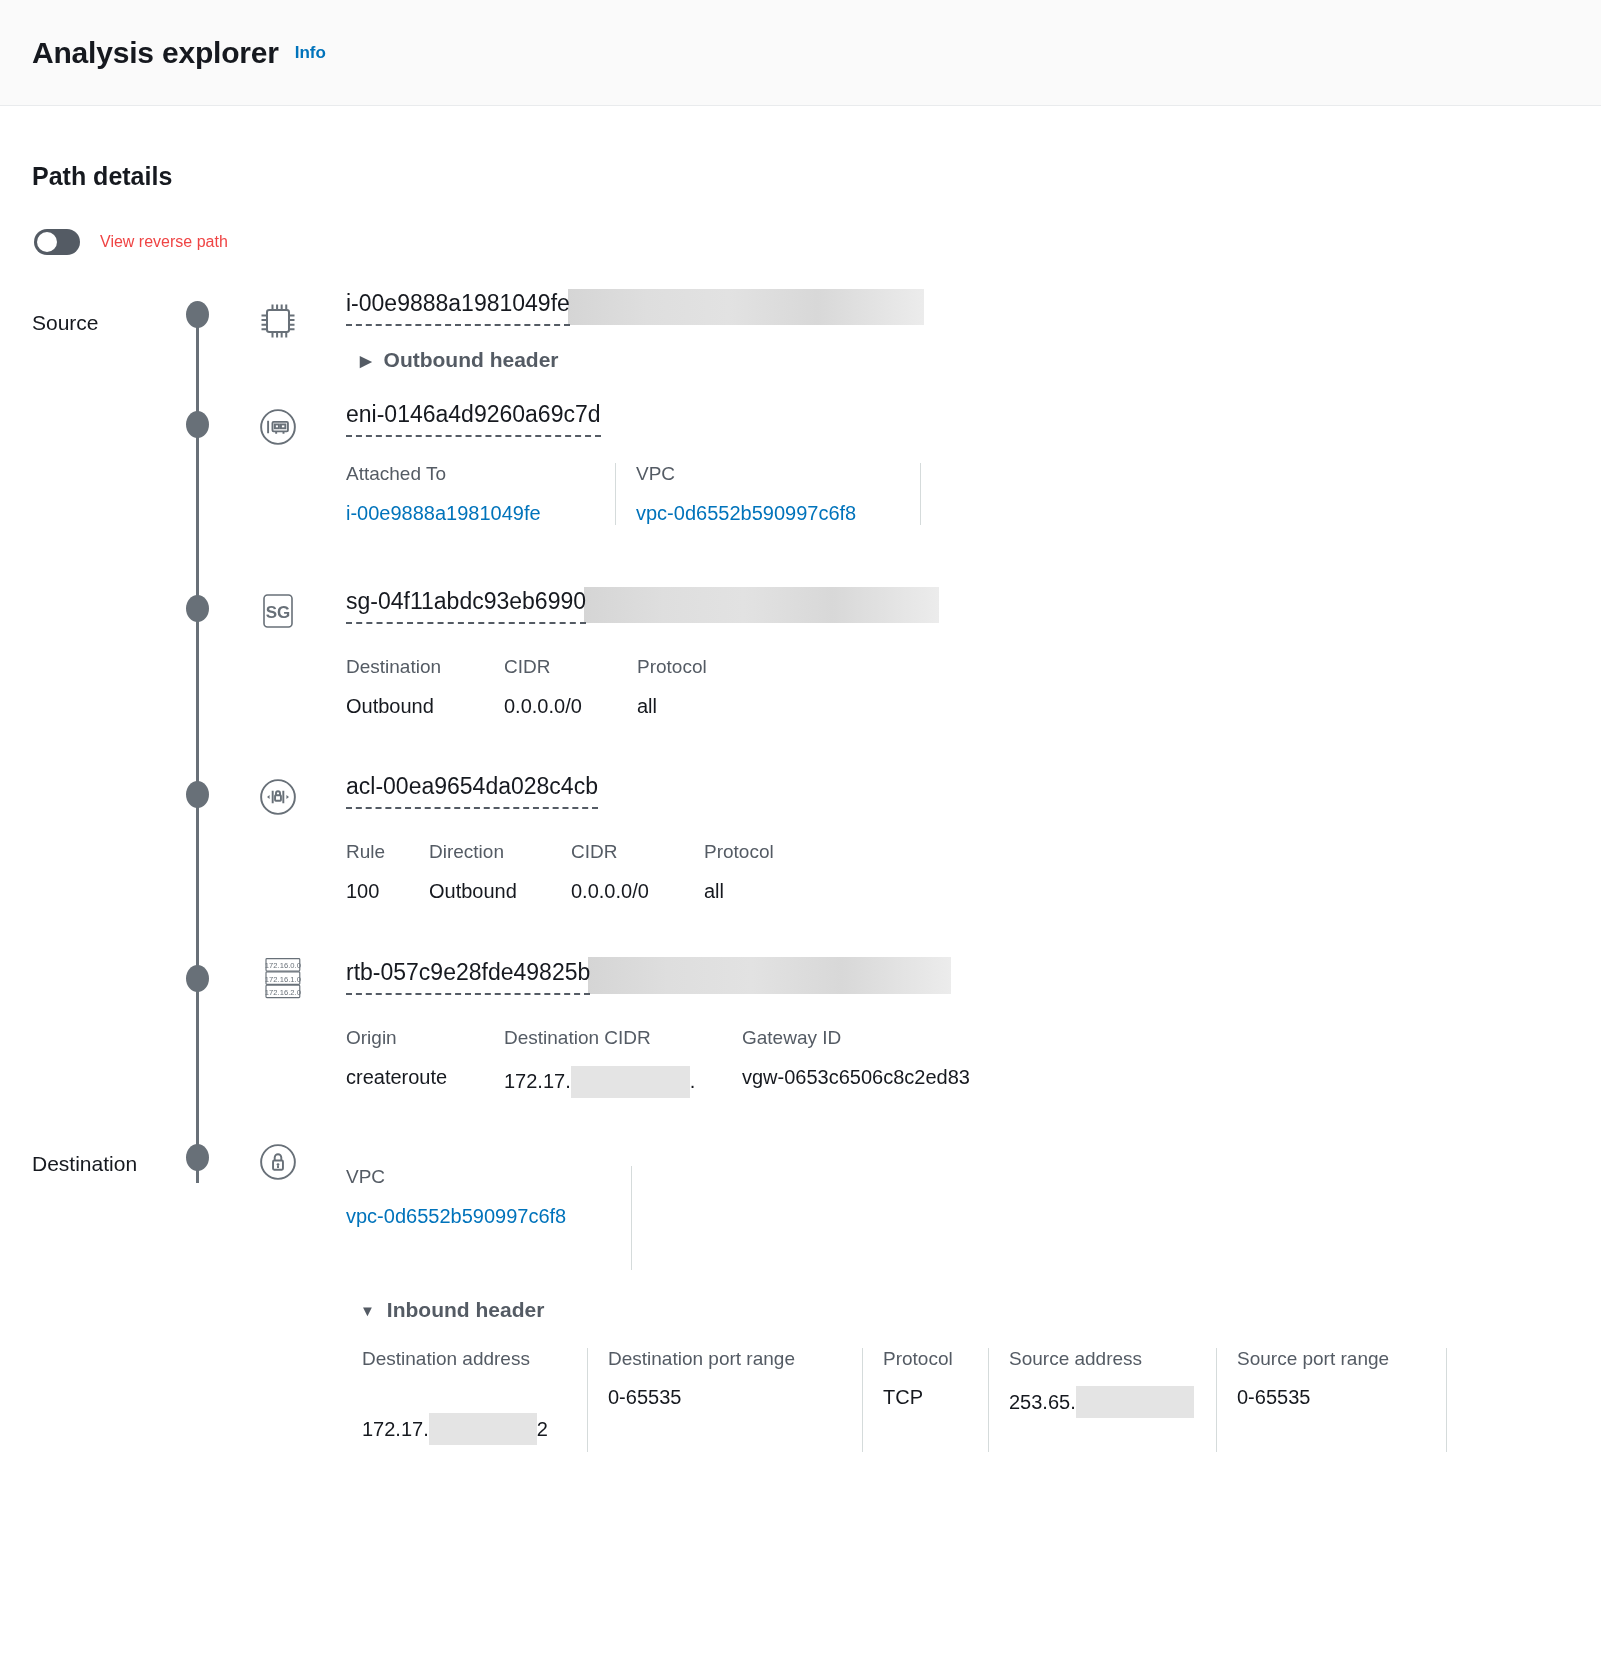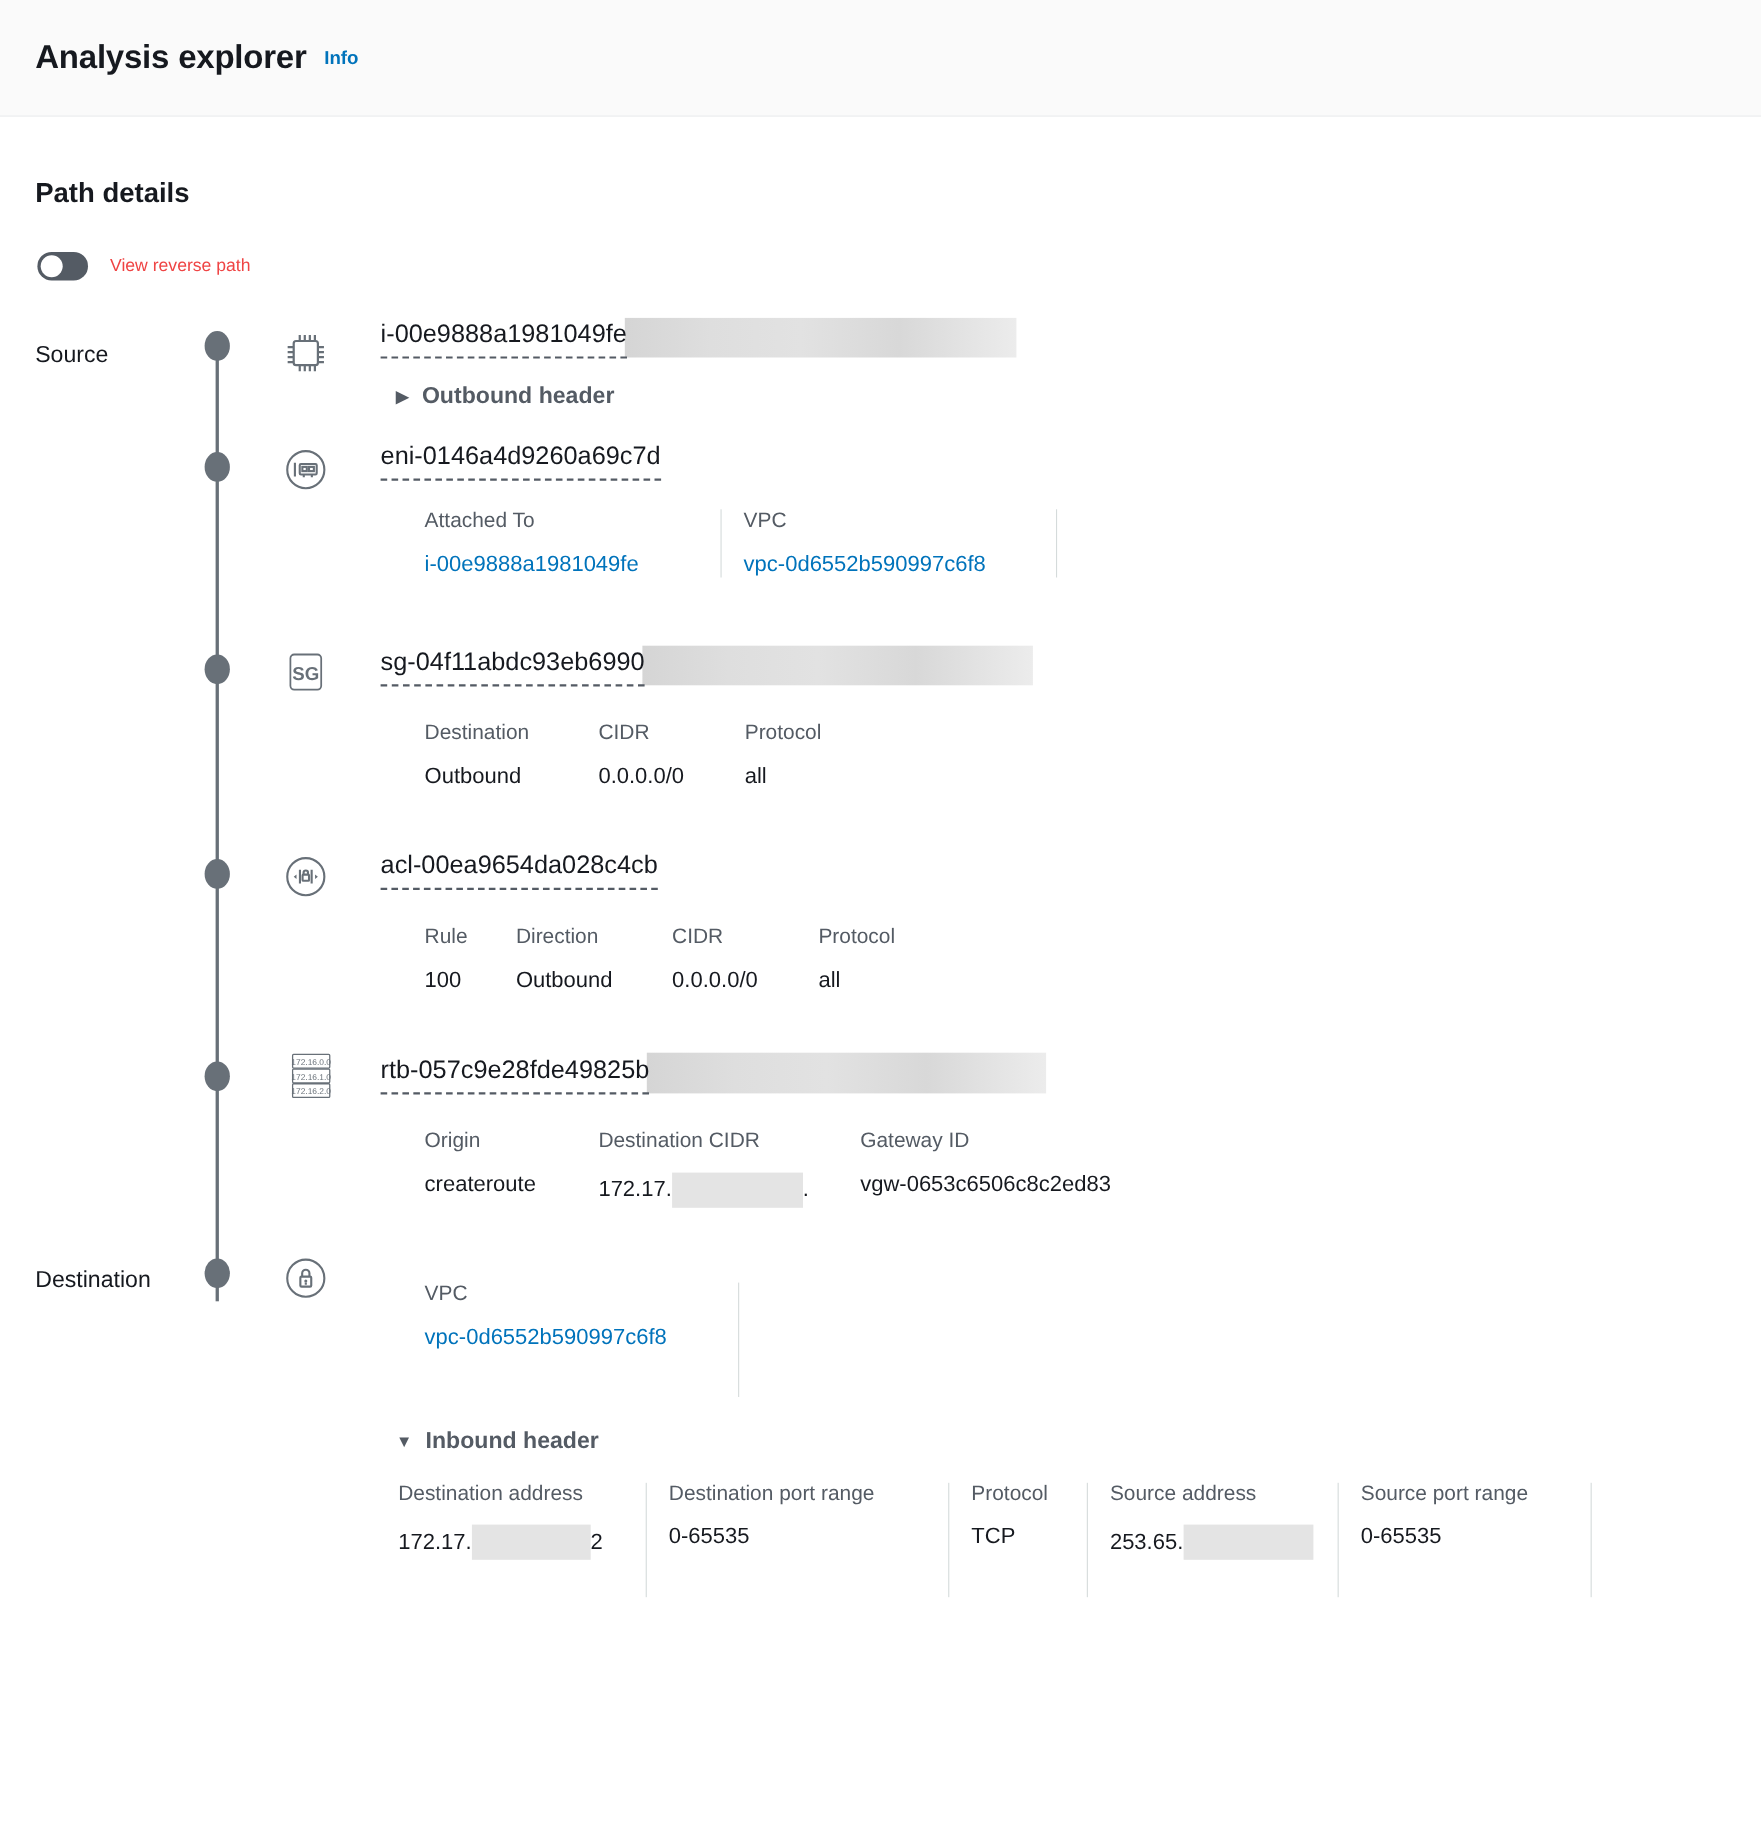--- a/index.html
+++ b/index.html
@@ -146,21 +146,20 @@
     font-size: 15px;
     margin-right: 12px;
     color: #545b64;
     line-height: 1;
   }
 
   
   .attr-table {
     display: flex;
     margin-top: 26px;
-    margin-left: 40px;
   }
   .attr-col {
     padding-right: 22px;
     display: flex;
     flex-direction: column;
   }
   .attr-col.divided { border-right: 1px solid #d5dbdb; }
   .attr-head {
     font-size: 19px;
     color: #545b64;
@@ -183,21 +182,21 @@
     border-top: 0;
   }
   .hdr-col {
     padding: 0 20px;
     border-right: 1px solid #d5dbdb;
     display: flex;
     flex-direction: column;
     justify-content: flex-start;
     min-height: 104px;
   }
-  .hdr-col:first-child { padding-left: 16px; }
+  .hdr-col:first-child { padding-left: 16px; gap: 27px; }
   .hdr-col-head {
     font-size: 19px;
     color: #545b64;
     white-space: nowrap;
     margin-bottom: 16px;
   }
   .hdr-col-val {
     font-size: 20px;
     color: #16191f;
     white-space: nowrap;

